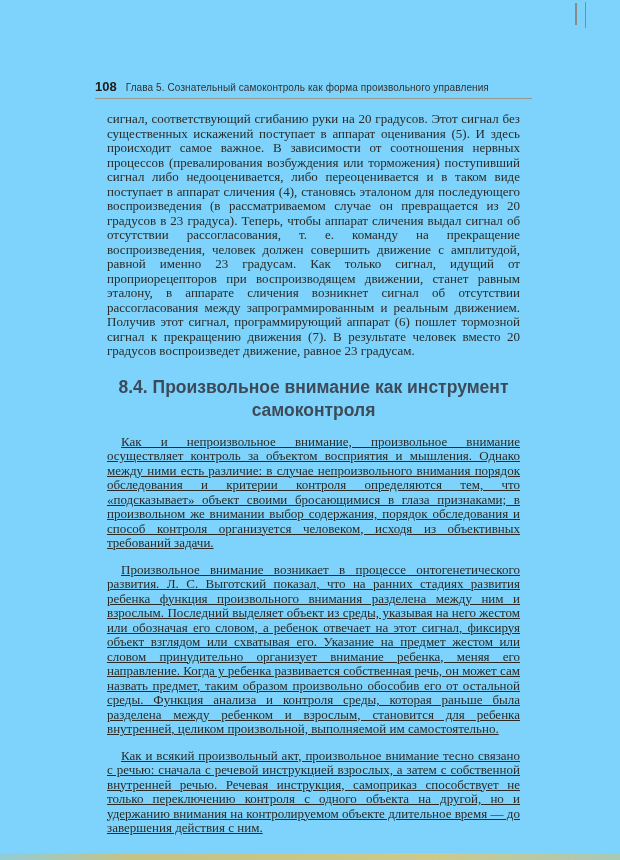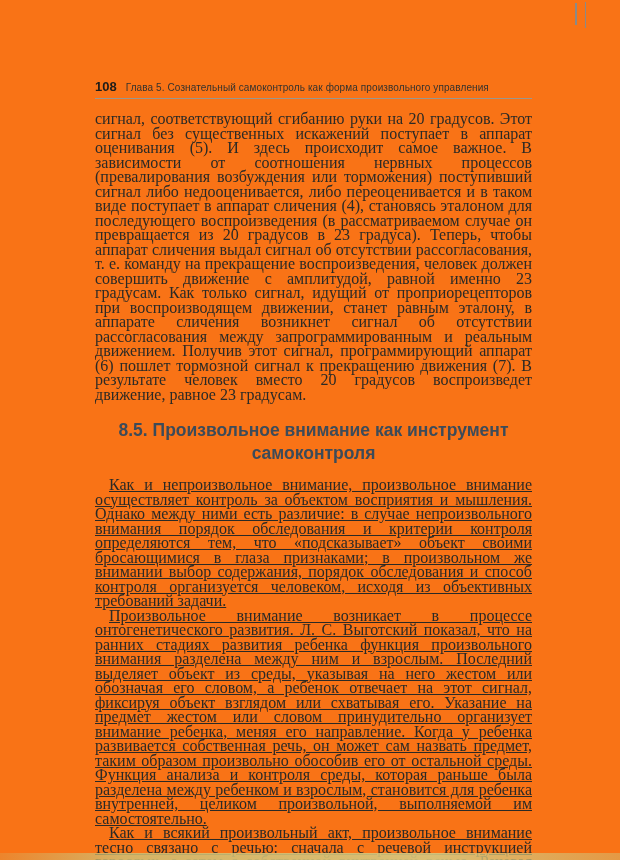--- a/index.html
+++ b/index.html
@@ -4,42 +4,42 @@
 <style>
   html, body { margin: 0; padding: 0; }
   body {
     width: 620px; height: 860px;
     background: #e9e7e1;
     font-family: "Liberation Serif", serif;
   }
   .scan {
     position: relative;
     width: 620px; height: 860px;
-    background: #f97316;
+    background: #7dd3fc;
     overflow: hidden;
     color: #2b2a26;
   }
   .col {
     position: absolute;
     left: 95px; top: 79px;
     width: 437px;
   }
   .running-head {
     display: flex;
     align-items: baseline;
     gap: 9px;
     font-family: "Liberation Sans", sans-serif;
   }
   .pagenum { font-weight: bold; font-size: 13px; color: #1e1d1a; }
   .chapter { font-size: 10px; color: #33322e; letter-spacing: 0.1px; white-space: nowrap; }
   .rule { border-bottom: 1px solid #9a978f; margin-top: 4px; }
   .body-text { margin-top: 13px; }
   .par {
-    margin: 0;
-    font-size: 16px;
+    margin: 12px;
+    font-size: 13px;
     line-height: 14.5px;
     text-align: justify;
   }
   .par.indent { text-indent: 14px; text-decoration: underline; }
   .heading {
     margin: 17px auto 13px auto;
     max-width: 400px;
     text-align: center;
     font-family: "Liberation Sans", sans-serif;
     font-weight: bold;
@@ -75,21 +75,21 @@
       <span class="pagenum">108</span>
       <span class="chapter">Глава 5. Сознательный самоконтроль как форма произвольного управления</span>
     </div>
 
     <div class="rule"></div>
 
     <div class="body-text">
 
       <p class="par">сигнал, соответствующий сгибанию руки на 20 градусов. Этот сигнал без существенных искажений поступает в аппарат оценивания (5). И здесь происходит самое важное. В зависимости от соотношения нервных процессов (превалирования возбуждения или торможения) поступивший сигнал либо недооценивается, либо переоценивается и в таком виде поступает в аппарат сличения (4), становясь эталоном для последующего воспроизведения (в рассматриваемом случае он превращается из 20 градусов в 23 градуса). Теперь, чтобы аппарат сличения выдал сигнал об отсутствии рассогласования, т. е. команду на прекращение воспроизведения, человек должен совершить движение с амплитудой, равной именно 23 градусам. Как только сигнал, идущий от проприорецепторов при воспроизводящем движении, станет равным эталону, в аппарате сличения возникнет сигнал об отсутствии рассогласования между запрограммированным и реальным движением. Получив этот сигнал, программирующий аппарат (6) пошлет тормозной сигнал к прекращению движения (7). В результате человек вместо 20 градусов воспроизведет движение, равное 23 градусам.</p>
 
-      <h2 class="heading">8.5. Произвольное внимание как инструмент самоконтроля</h2>
+      <h2 class="heading">8.4. Произвольное внимание как инструмент самоконтроля</h2>
 
 
       <p class="par indent">Как и непроизвольное внимание, произвольное внимание осуществляет контроль за объектом восприятия и мышления. Однако между ними есть различие: в случае непроизвольного внимания порядок обследования и критерии контроля определяются тем, что «подсказывает» объект своими бросающимися в глаза признаками; в произвольном же внимании выбор содержания, порядок обследования и способ контроля организуется человеком, исходя из объективных требований задачи.</p>
 
       <p class="par indent">Произвольное внимание возникает в процессе онтогенетического развития. Л. С. Выготский показал, что на ранних стадиях развития ребенка функция произвольного внимания разделена между ним и взрослым. Последний выделяет объект из среды, указывая на него жестом или обозначая его словом, а ребенок отвечает на этот сигнал, фиксируя объект взглядом или схватывая его. Указание на предмет жестом или словом принудительно организует внимание ребенка, меняя его направление. Когда у ребенка развивается собственная речь, он может сам назвать предмет, таким образом произвольно обособив его от остальной среды. Функция анализа и контроля среды, которая раньше была разделена между ребенком и взрослым, становится для ребенка внутренней, целиком произвольной, выполняемой им самостоятельно.</p>
 
       <p class="par indent">Как и всякий произвольный акт, произвольное внимание тесно связано с речью: сначала с речевой инструкцией взрослых, а затем с собственной внутренней речью. Речевая инструкция, самоприказ способствует не только переключению контроля с одного объекта на другой, но и удержанию внимания на контролируемом объекте длительное время — до завершения действия с ним.</p>
 
     </div>
   </div>

